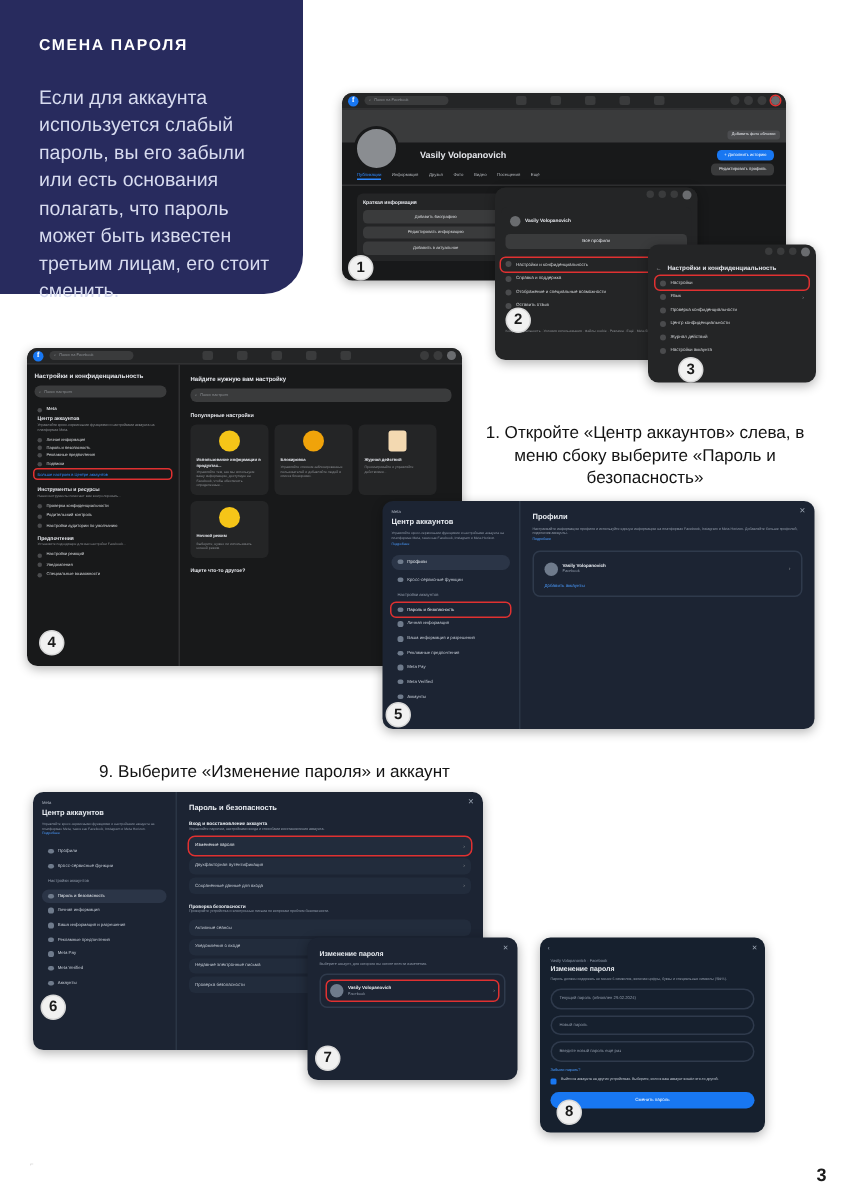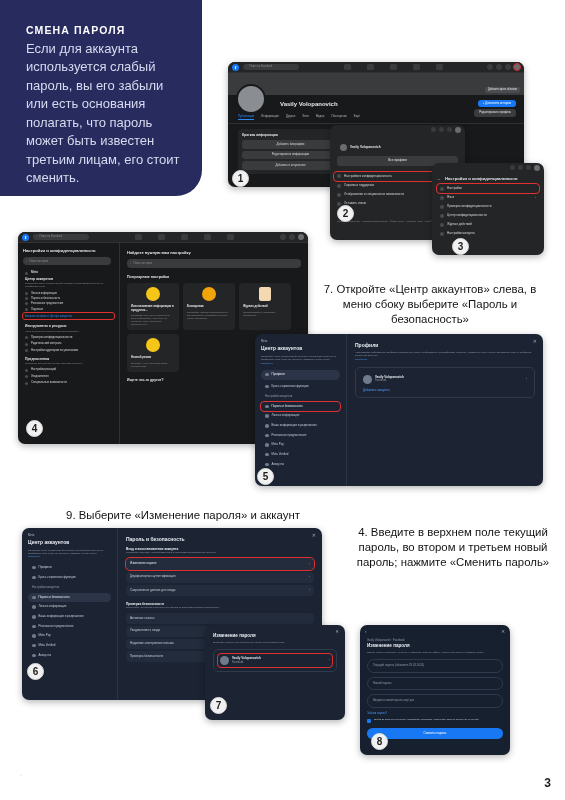--- a/index.html
+++ b/index.html
@@ -12,21 +12,21 @@
   #page { position: relative; width: 565px; height: 800px; background:#fff; }
 
   
   .intro-card {
     position:absolute; left:0; top:0; width:202px; height:196px;
     background:#282b5e; border-bottom-right-radius:26px;
     padding:24px 22px 0 26px; color:#dfe2f2;
   }
   .intro-title {
     font-size:10.5px; letter-spacing:1.1px; font-weight:700;
-    color:#ffffff; margin-bottom:4px;
+    color:#ffffff; margin-bottom:20px;
   }
   .intro-body { font-size:13px; line-height:1.42; color:#d7dbef; font-weight:400; }
 
   
   .step-caption {
     position:absolute; text-align:center; color:#131313;
     font-size:11.4px; line-height:1.33; font-weight:400;
   }
   #cap1 { left:218px; top:30px; width:335px; }
   #cap2 { left:310px; top:282px; width:240px; }
@@ -89,23 +89,22 @@
 </head>
 <body>
 
 <div id="page">
 
   <div class="intro-card">
     <div class="intro-title">СМЕНА ПАРОЛЯ</div>
     <div class="intro-body">Если для аккаунта используется слабый пароль, вы его забыли или есть основания полагать, что пароль может быть известен третьим лицам, его стоит сменить.</div>
   </div>
 
-  <div class="step-caption" id="cap2">7. Откройте «Центр аккаунтов» слева, в меню сбоку выберите «Пароль и безопасность»</div>
+  <div class="step-caption" id="cap2">1. Откройте «Центр аккаунтов» слева, в меню сбоку выберите «Пароль и безопасность»</div>
   <div class="step-caption" id="cap3">9. Выберите «Изменение пароля» и аккаунт</div>
-  <div class="step-caption" id="cap4">4. Введите в верхнем поле текущий пароль, во втором и третьем новый пароль; нажмите «Сменить пароль»</div>
 
   <div class="shot" style="left:228px; top:62px; width:296px; height:125px;">
     <div class="fbbar">
       <div class="fb-logo">f</div>
       <div class="fb-search">
         <span>⌕</span>
         <span>Поиск на Facebook</span>
       </div>
       <div class="fb-mid">
         <i></i>

